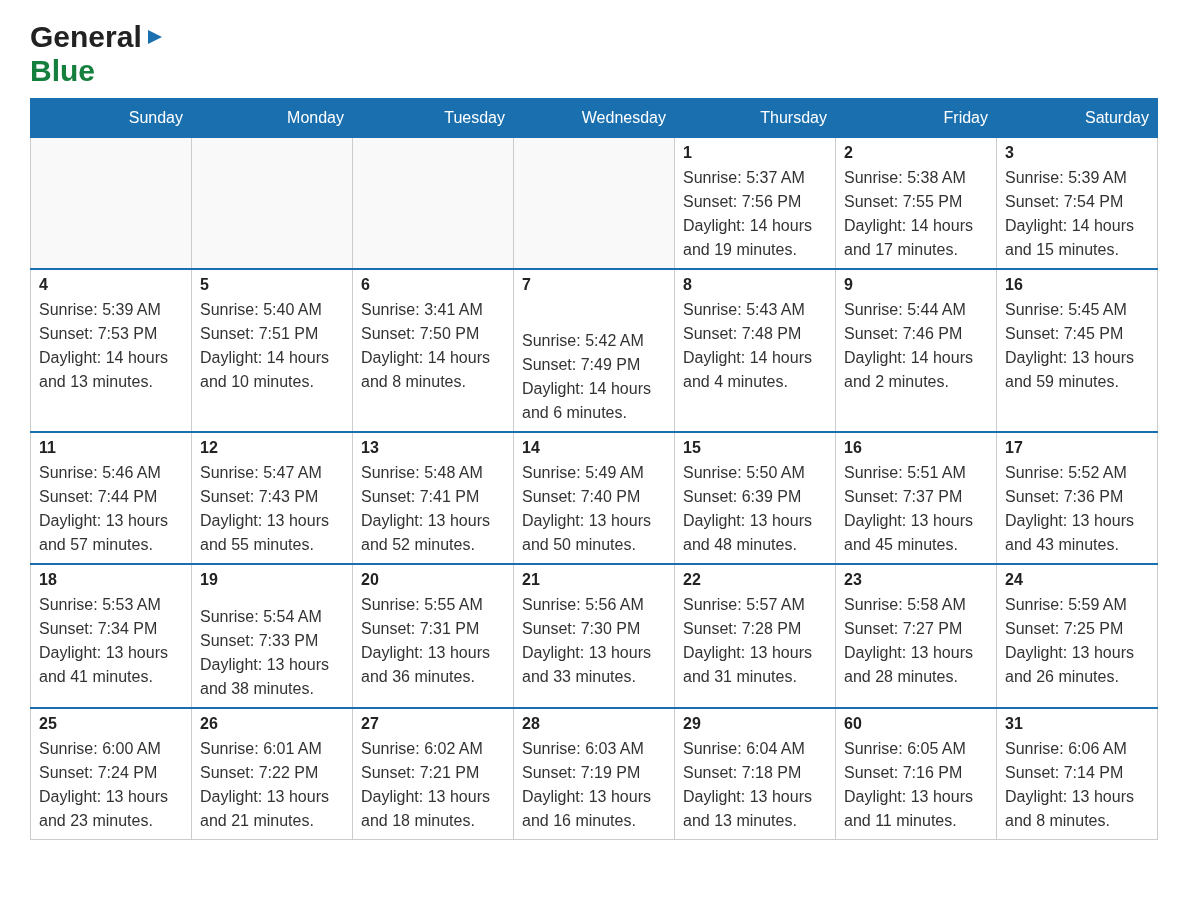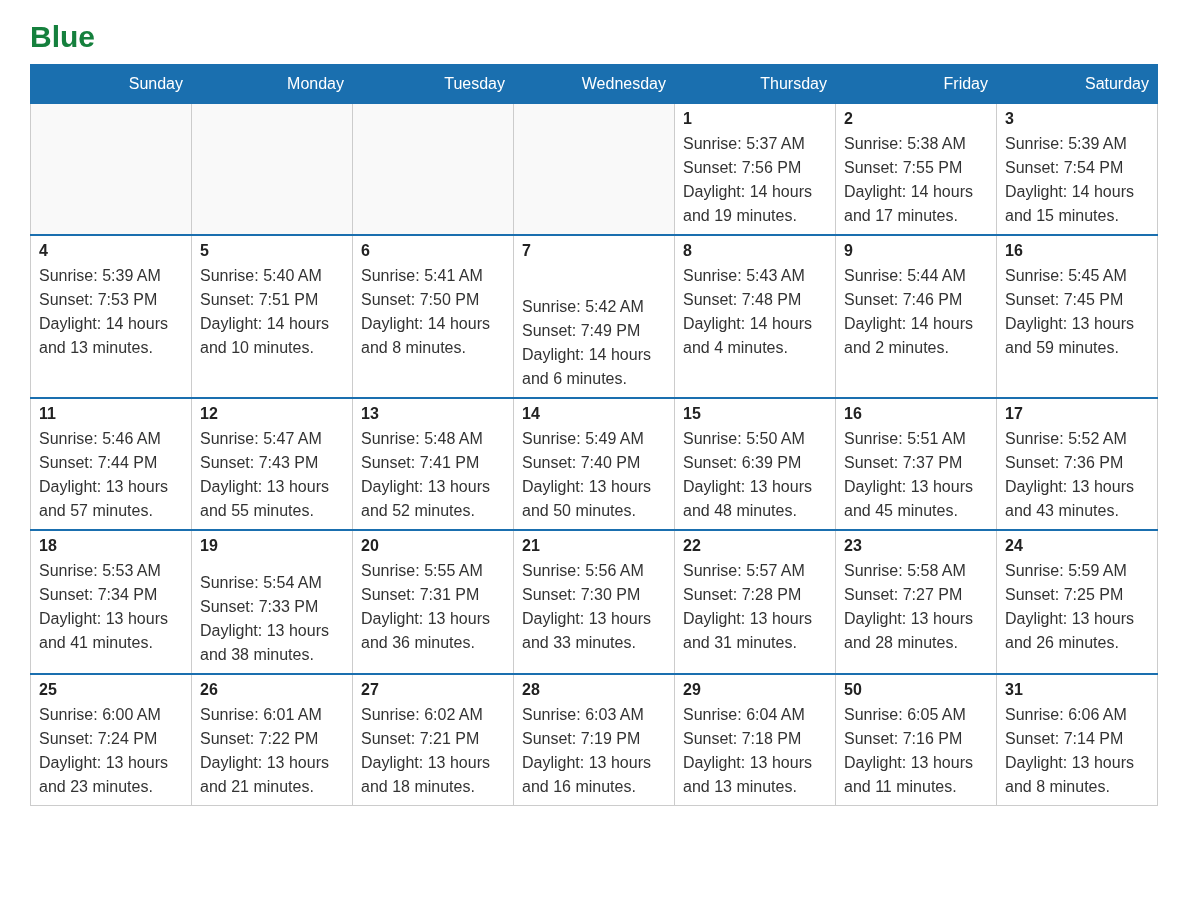--- a/index.html
+++ b/index.html
@@ -90,20 +90,26 @@
       font-size: 30px;
       font-weight: bold;
       color: #15803d;
     }
   </style>
 </head>
 <body>
 
 <div class="header">
   <div class="logo">
+    <div class="logo-row">
+      <span class="logo-general">General</span>
+      <svg width="22" height="22" viewBox="0 0 22 22" style="margin-left:2px;margin-top:0px;">
+        <polygon points="4,4 18,11 4,18" fill="#1a6faf"></polygon>
+      </svg>
+    </div>
     <div>
       <span class="logo-blue-text">Blue</span>
     </div>
   </div>
   <div class="title-block">
     <h1></h1>
     <h2></h2>
   </div>
 </div>
 
@@ -152,21 +158,21 @@
 Daylight: 14 hours and 13 minutes.</div>
         </td>
         <td>
           <span class="day-num">5</span>
           <div class="day-info" style="white-space: pre-line;">Sunrise: 5:40 AM
 Sunset: 7:51 PM
 Daylight: 14 hours and 10 minutes.</div>
         </td>
         <td>
           <span class="day-num">6</span>
-          <div class="day-info" style="white-space: pre-line;">Sunrise: 5:41 AM
+          <div class="day-info" style="white-space: pre-line;">Sunrise: 3:41 AM
 Sunset: 7:50 PM
 Daylight: 14 hours and 8 minutes.</div>
         </td>
         <td>
           <span class="day-num">7</span>
           <div class="day-info" style="white-space: pre-line; margin-top: 35px;">Sunrise: 5:42 AM
 Sunset: 7:49 PM
 Daylight: 14 hours and 6 minutes.</div>
         </td>
         <td>
@@ -301,21 +307,21 @@
 Sunset: 7:19 PM
 Daylight: 13 hours and 16 minutes.</div>
         </td>
         <td>
           <span class="day-num">29</span>
           <div class="day-info" style="white-space: pre-line;">Sunrise: 6:04 AM
 Sunset: 7:18 PM
 Daylight: 13 hours and 13 minutes.</div>
         </td>
         <td>
-          <span class="day-num">50</span>
+          <span class="day-num">60</span>
           <div class="day-info" style="white-space: pre-line;">Sunrise: 6:05 AM
 Sunset: 7:16 PM
 Daylight: 13 hours and 11 minutes.</div>
         </td>
         <td>
           <span class="day-num">31</span>
           <div class="day-info" style="white-space: pre-line;">Sunrise: 6:06 AM
 Sunset: 7:14 PM
 Daylight: 13 hours and 8 minutes.</div>
         </td>

